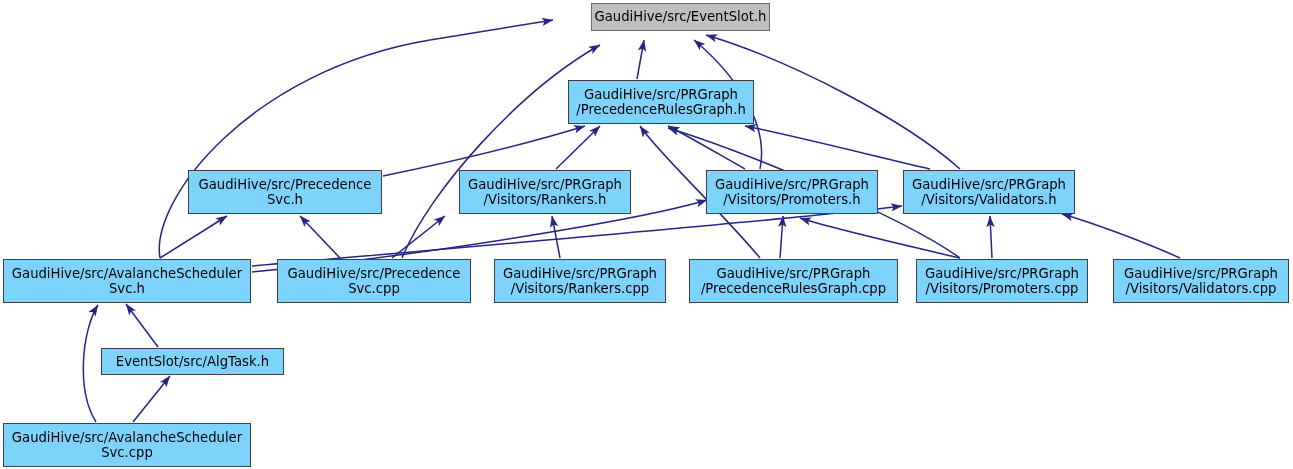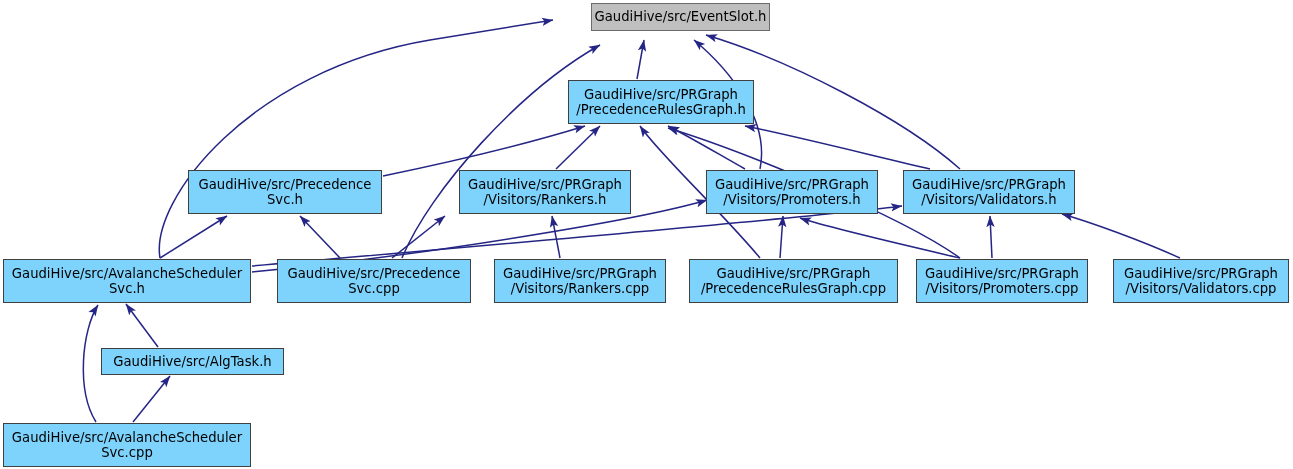--- a/index.html
+++ b/index.html
@@ -91,20 +91,20 @@
       </div>
       <div class="node" style="left: 916px; top: 259px; width: 172px; height: 44px;">
         <span class="lbl">GaudiHive/src/PRGraph
 /Visitors/Promoters.cpp</span>
       </div>
       <div class="node" style="left: 1113px; top: 259px; width: 176px; height: 44px;">
         <span class="lbl">GaudiHive/src/PRGraph
 /Visitors/Validators.cpp</span>
       </div>
       <div class="node" style="left: 101px; top: 348px; width: 183px; height: 27px;">
-        <span class="lbl">GaudiHive/src/AlgTask.h</span>
+        <span class="lbl">EventSlot/src/AlgTask.h</span>
       </div>
       <div class="node" style="left: 3px; top: 423px; width: 248px; height: 44px;">
         <span class="lbl">GaudiHive/src/AvalancheScheduler
 Svc.cpp</span>
       </div>
     </div>
 </div>
 
 </body></html>

